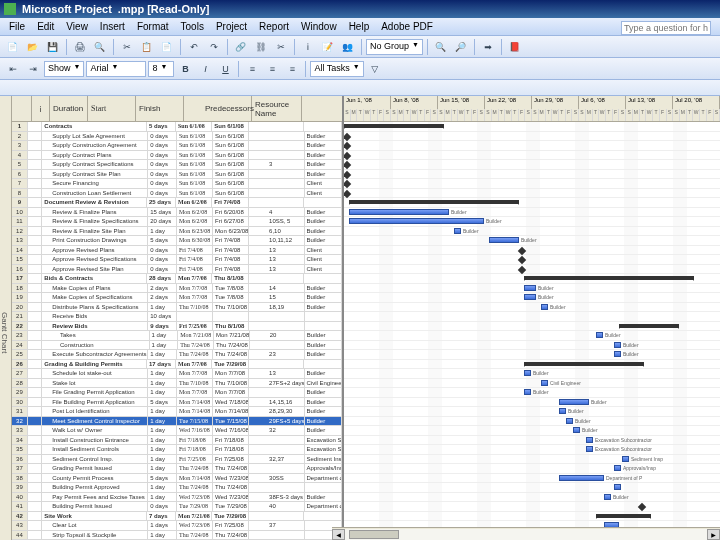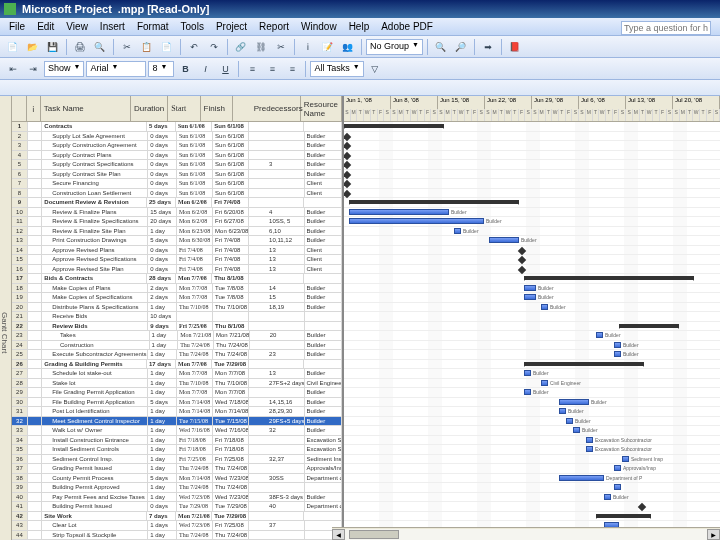--- a/index.html
+++ b/index.html
@@ -158,21 +158,20 @@
 </div>
 
 <div class="blankbar"></div>
 
 <div class="workspace">
   <div class="vsidebar">Gantt Chart</div>
   <div class="leftpane">
     <div class="grid-header">
       <div class="cell col-id"></div>
       <div class="cell col-ind">ℹ</div>
-      <div class="cell col-name">Task Name</div>
       <div class="cell col-dur">Duration</div>
       <div class="cell col-start">Start</div>
       <div class="cell col-finish">Finish</div>
       <div class="cell col-pred">Predecessors</div>
       <div class="cell col-res">Resource Name</div>
     </div>
     <div class="grid-body" id="grid-body">
         <div class="row summary">
           <div class="cell col-id">1</div>
           <div class="cell col-ind"></div>

